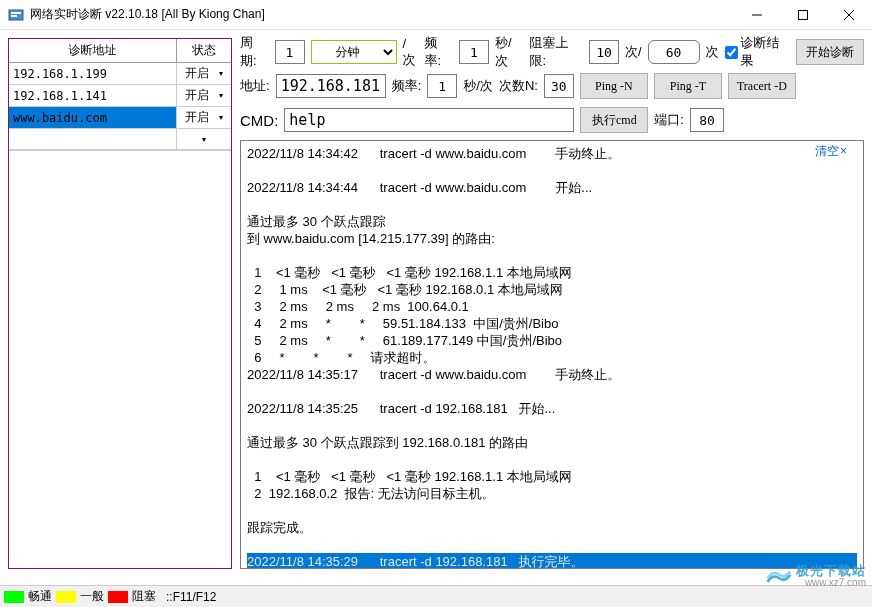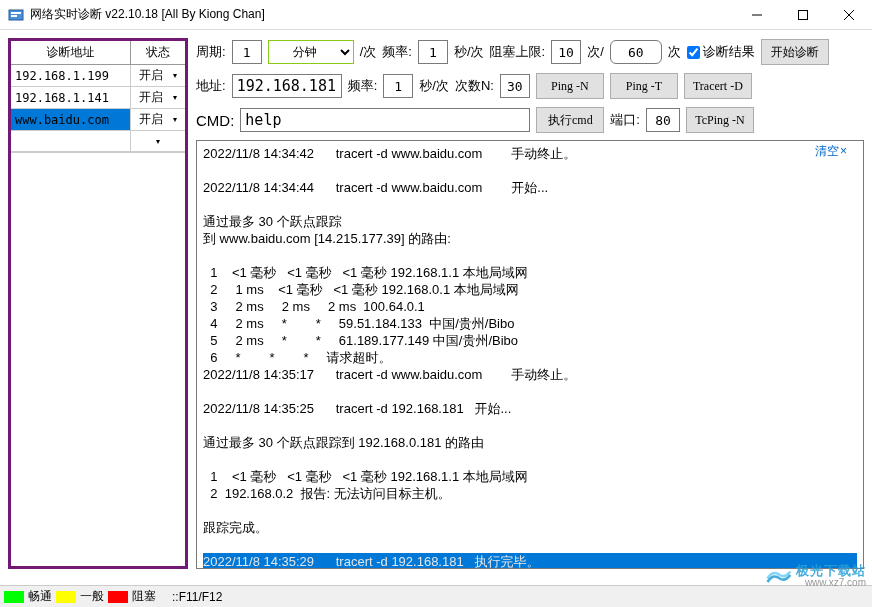--- a/index.html
+++ b/index.html
@@ -5,21 +5,21 @@
 * { box-sizing: border-box; margin: 0; padding: 0; font-family: "Microsoft YaHei", "SimSun", sans-serif; }
 body { background: #fff; width: 872px; height: 607px; overflow: hidden; position: relative; }
 .titlebar { height: 30px; background: #fff; display: flex; align-items: center; padding: 0 0 0 8px; border-bottom: 1px solid #ddd; }
 .titlebar-icon { width: 16px; height: 16px; margin-right: 6px; }
 .titlebar-title { font-size: 12px; flex: 1; }
 .titlebar-controls { display: flex; height: 100%; }
 .titlebar-btn { width: 46px; display: flex; align-items: center; justify-content: center; font-size: 12px; }
 
 .main { display: flex; padding: 8px; gap: 8px; height: 547px; }
 
-.left-panel { width: 180px; display: flex; flex-direction: column; border: 3px solid #701a75; }
+.left-panel { width: 224px; display: flex; flex-direction: column; border: 1px solid #701a75; }
 .left-header { display: flex; border-bottom: 1px solid #999; }
 .left-header-addr { flex: 1; text-align: center; font-size: 12px; padding: 3px 0; border-right: 1px solid #999; }
 .left-header-status { width: 54px; text-align: center; font-size: 12px; padding: 3px 0; }
 .addr-list { flex: 1; overflow: auto; }
 .addr-row { display: flex; height: 22px; align-items: center; }
 .addr-row.selected .addr-cell { background: #0078d7; color: #000000; }
 .addr-cell { flex: 1; padding: 0 4px; font-size: 12px; font-family: monospace; border-right: 1px solid #ccc; border-bottom: 1px solid #ccc; height: 100%; display: flex; align-items: center; }
 .addr-status { width: 54px; font-size: 12px; text-align: center; border-bottom: 1px solid #ccc; height: 100%; display: flex; align-items: center; justify-content: center; gap: 10px; }
 .dropdown-arrow { font-size: 8px; }
 .addr-empty { height: 22px; border-bottom: 1px solid #ccc; display:flex;}
@@ -159,41 +159,40 @@
       <button class="btn">Ping -T</button>
       <button class="btn">Tracert -D</button>
     </div>
 
     <div class="control-row">
       <span class="label" style="font-size:15px">CMD:</span>
       <input class="input input-wide" style="width: 290px; font-size: 15px;" value="help">
       <button class="btn">执行cmd</button>
       <span class="label">端口:</span>
       <input class="input" style="width: 34px;" value="80">
-      <button class="btn">TcPing -N</button>
     </div>
 
     <div class="output-panel">
       <span class="clear-link">
         <span>清空</span><span class="close-x">×</span>
       </span>
       <div class="output-text" id="output-text"><div class="output-line">2022/11/8 14:34:42      tracert -d www.baidu.com        手动终止。</div><div class="output-line">&nbsp;</div><div class="output-line">2022/11/8 14:34:44      tracert -d www.baidu.com        开始...</div><div class="output-line">&nbsp;</div><div class="output-line">通过最多 30 个跃点跟踪</div><div class="output-line">到 www.baidu.com [14.215.177.39] 的路由:</div><div class="output-line">&nbsp;</div><div class="output-line">  1    &lt;1 毫秒   &lt;1 毫秒   &lt;1 毫秒 192.168.1.1 本地局域网</div><div class="output-line">  2     1 ms    &lt;1 毫秒   &lt;1 毫秒 192.168.0.1 本地局域网</div><div class="output-line">  3     2 ms     2 ms     2 ms  100.64.0.1 </div><div class="output-line">  4     2 ms     *        *     59.51.184.133  中国/贵州/Bibo</div><div class="output-line">  5     2 ms     *        *     61.189.177.149 中国/贵州/Bibo</div><div class="output-line">  6     *        *        *     请求超时。</div><div class="output-line">2022/11/8 14:35:17      tracert -d www.baidu.com        手动终止。</div><div class="output-line">&nbsp;</div><div class="output-line">2022/11/8 14:35:25      tracert -d 192.168.181   开始...</div><div class="output-line">&nbsp;</div><div class="output-line">通过最多 30 个跃点跟踪到 192.168.0.181 的路由</div><div class="output-line">&nbsp;</div><div class="output-line">  1    &lt;1 毫秒   &lt;1 毫秒   &lt;1 毫秒 192.168.1.1 本地局域网</div><div class="output-line">  2  192.168.0.2  报告: 无法访问目标主机。</div><div class="output-line">&nbsp;</div><div class="output-line">跟踪完成。</div><div class="output-line">&nbsp;</div><div class="output-line highlighted">2022/11/8 14:35:29      tracert -d 192.168.181   执行完毕。</div></div>
     </div>
 
   </div>
 </div>
 
 <div class="statusbar">
   <span class="status-swatch swatch-green"></span>
   <span>畅通</span>
   <span class="status-swatch swatch-yellow"></span>
   <span>一般</span>
   <span class="status-swatch swatch-red"></span>
   <span>阻塞</span>
-  <span style="margin-left:12px">::F11/F12</span>
+  <span style="margin-left:6px">::F11/F12</span>
 </div>
 
 <div class="watermark">
   <svg viewBox="0 0 32 32">
     <path d="M4 20 Q10 10 18 16 Q24 20 30 12" fill="none" stroke="#6ecff6" stroke-width="3"></path>
     <path d="M4 24 Q10 14 18 20 Q24 24 30 16" fill="none" stroke="#2a9fd6" stroke-width="3"></path>
   </svg>
   <div>
     <span class="wm-text">极光下载站</span>
     <span class="wm-url">www.xz7.com</span>

